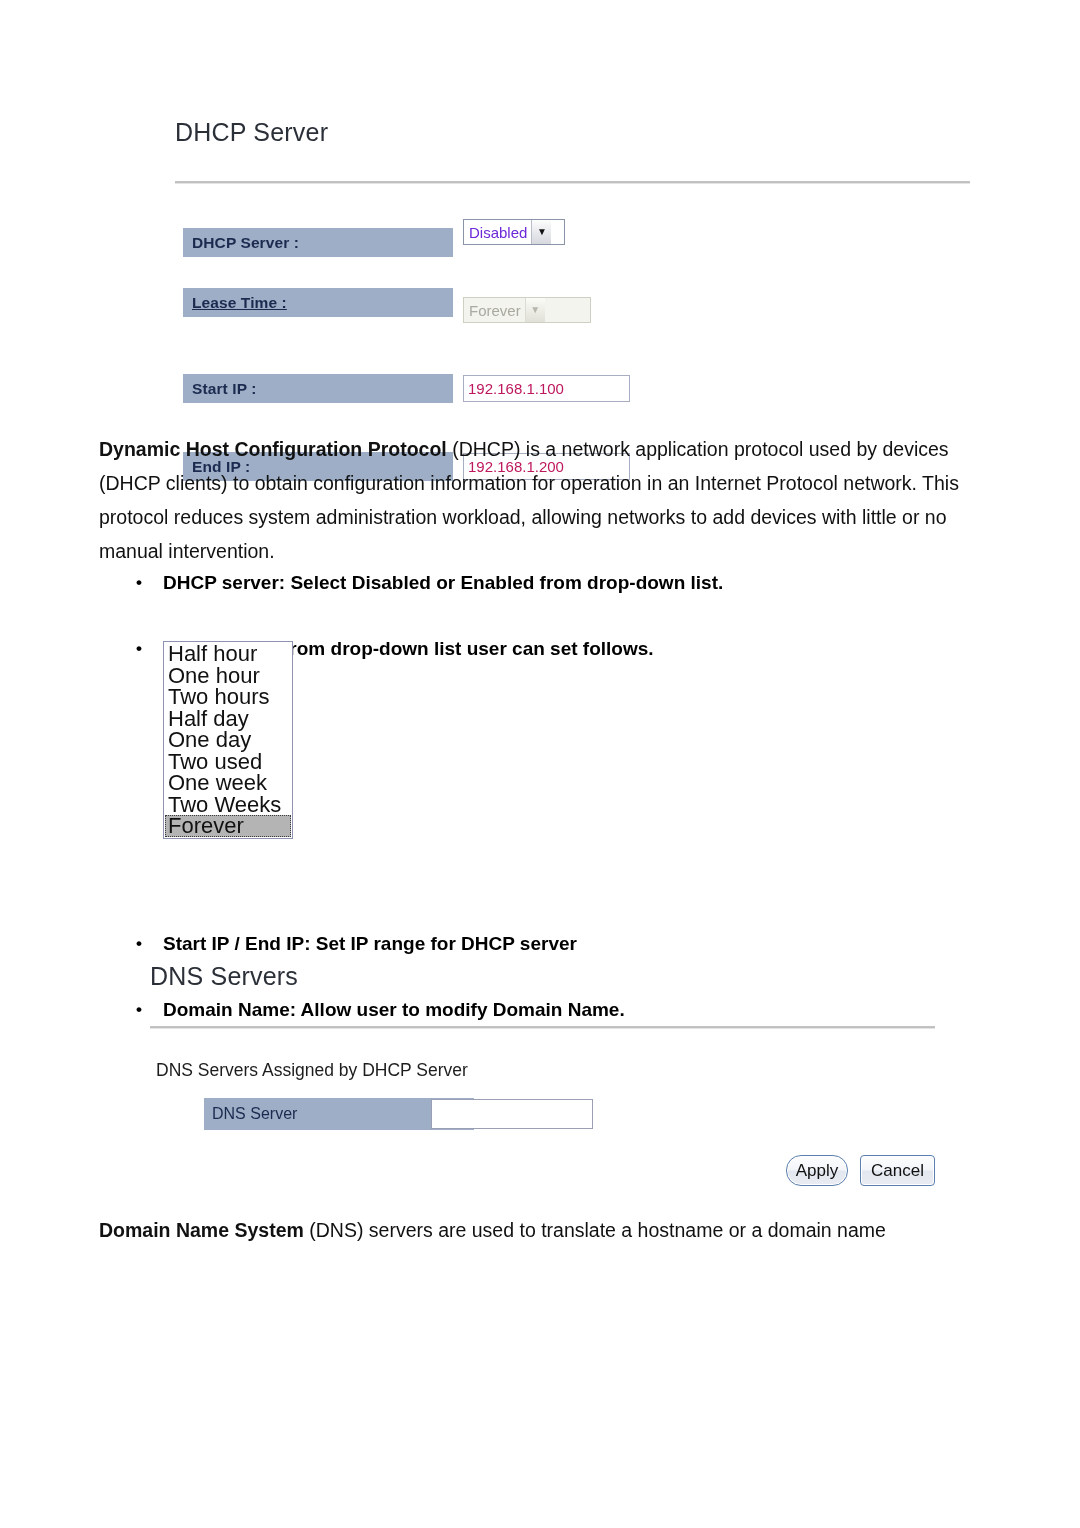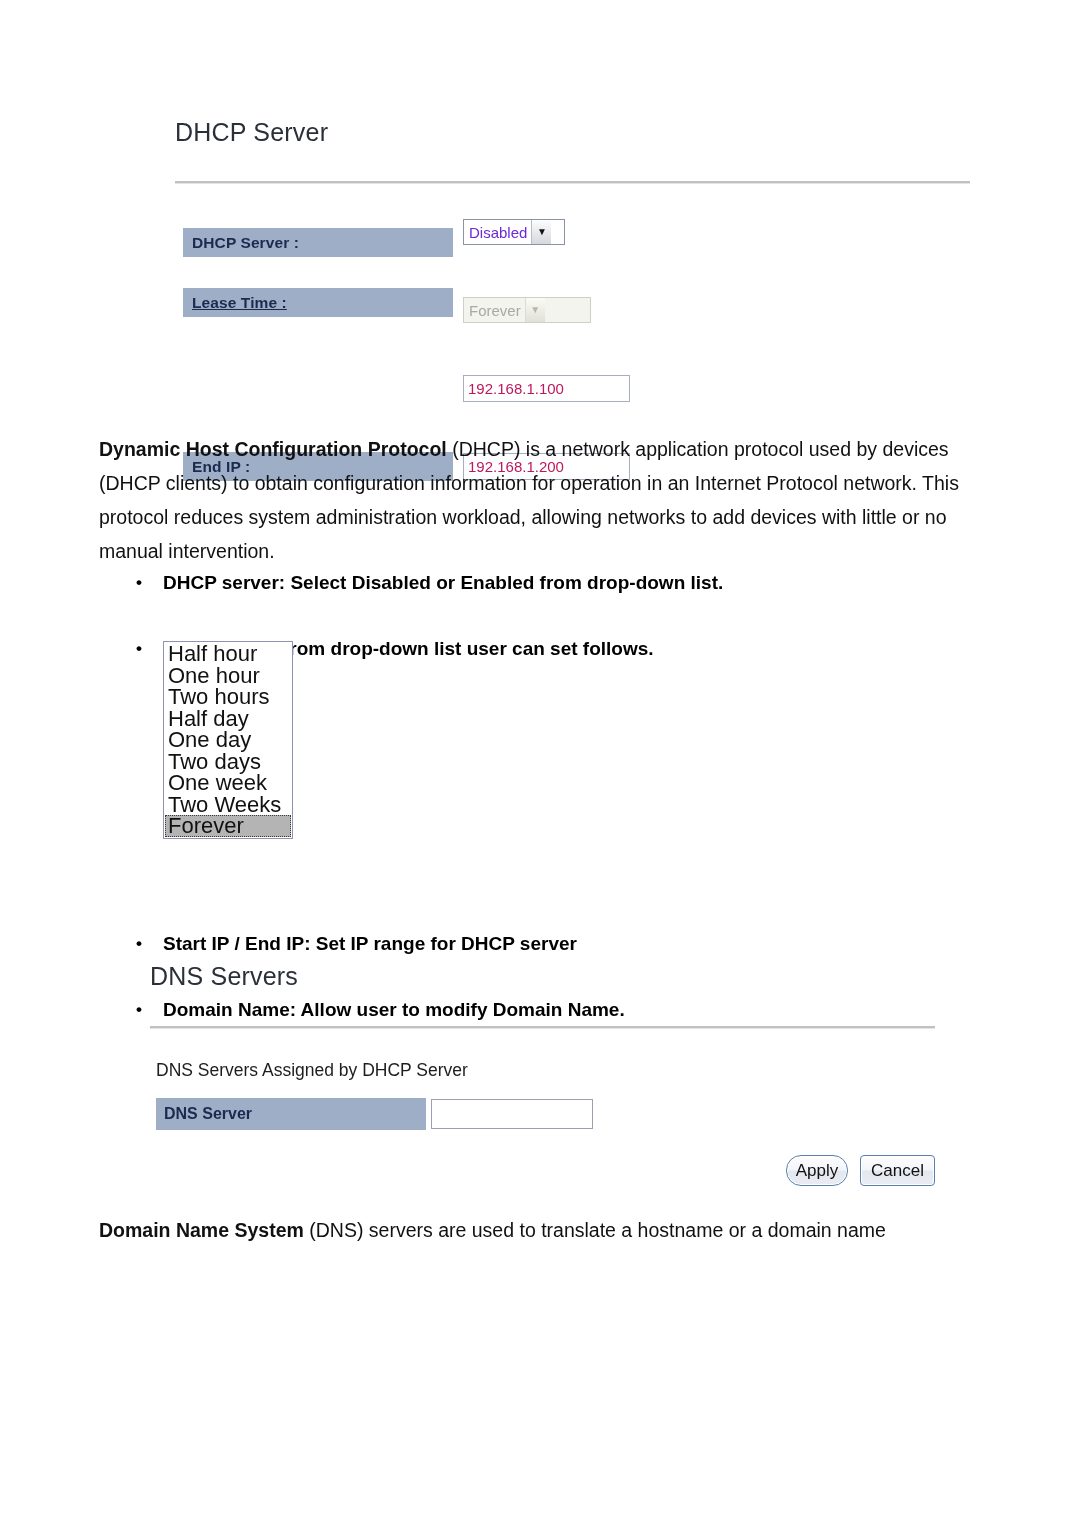--- a/index.html
+++ b/index.html
@@ -167,22 +167,23 @@
   }
   .dns-label {
     box-sizing: border-box;
     width: 270px;
     height: 32px;
     background: #9daec6;
     display: flex;
     align-items: center;
     padding-left: 8px;
     font-size: 16px;
-    font-weight: bold;
+    font-weight: normal;
     color: #1b2b50;
+    margin-left: 48px;
   }
   .dns-input {
     box-sizing: border-box;
     width: 162px;
     height: 30px;
     border: 1px solid #9b9fb3;
     background: #ffffff;
   }
 
   
@@ -226,20 +227,21 @@
     <div class="label-cell" style="top:31px;text-decoration:underline;">Lease Time :</div>
     <div class="value-cell" style="top:39px;">
       <div class="selbox disabled" style="width:128px;">
         <span class="sel-text">Forever</span>
         <span class="sel-arrow">▼</span>
       </div>
     </div>
   </div>
 
   <div class="form-row" style="height:39px;">
+    <div class="label-cell" style="top:78px;">Start IP :</div>
     <div class="value-cell" style="top:78px;">
       <div class="txtbox" style="width:167px;">192.168.1.100</div>
     </div>
   </div>
 
   <div class="form-row" style="height:39px;">
     <div class="label-cell" style="top:117px;">End IP :</div>
     <div class="value-cell" style="top:117px;">
       <div class="txtbox" style="width:167px;">192.168.1.200</div>
     </div>
@@ -257,21 +259,21 @@
   <span class="bullet-dot">•</span>
   <span class="bullet-text">Lease Time: From drop-down list user can set follows.</span>
 </div>
 
 <div class="abs listbox" style="left:163px; top:641px; width:130px;">
   <div class="li">Half hour</div>
   <div class="li">One hour</div>
   <div class="li">Two hours</div>
   <div class="li">Half day</div>
   <div class="li">One day</div>
-  <div class="li">Two days</div>
+  <div class="li">Two used</div>
   <div class="li">One week</div>
   <div class="li">Two Weeks</div>
   <div class="li selected">Forever</div>
 </div>
 
 <div class="abs bullet-row" style="left:133px; top:861px;">
   <span class="bullet-dot">•</span>
   <span class="bullet-text">Start IP / End IP: Set IP range for DHCP server</span>
 </div>
 <div class="abs bullet-row" style="left:133px; top:894px;">

